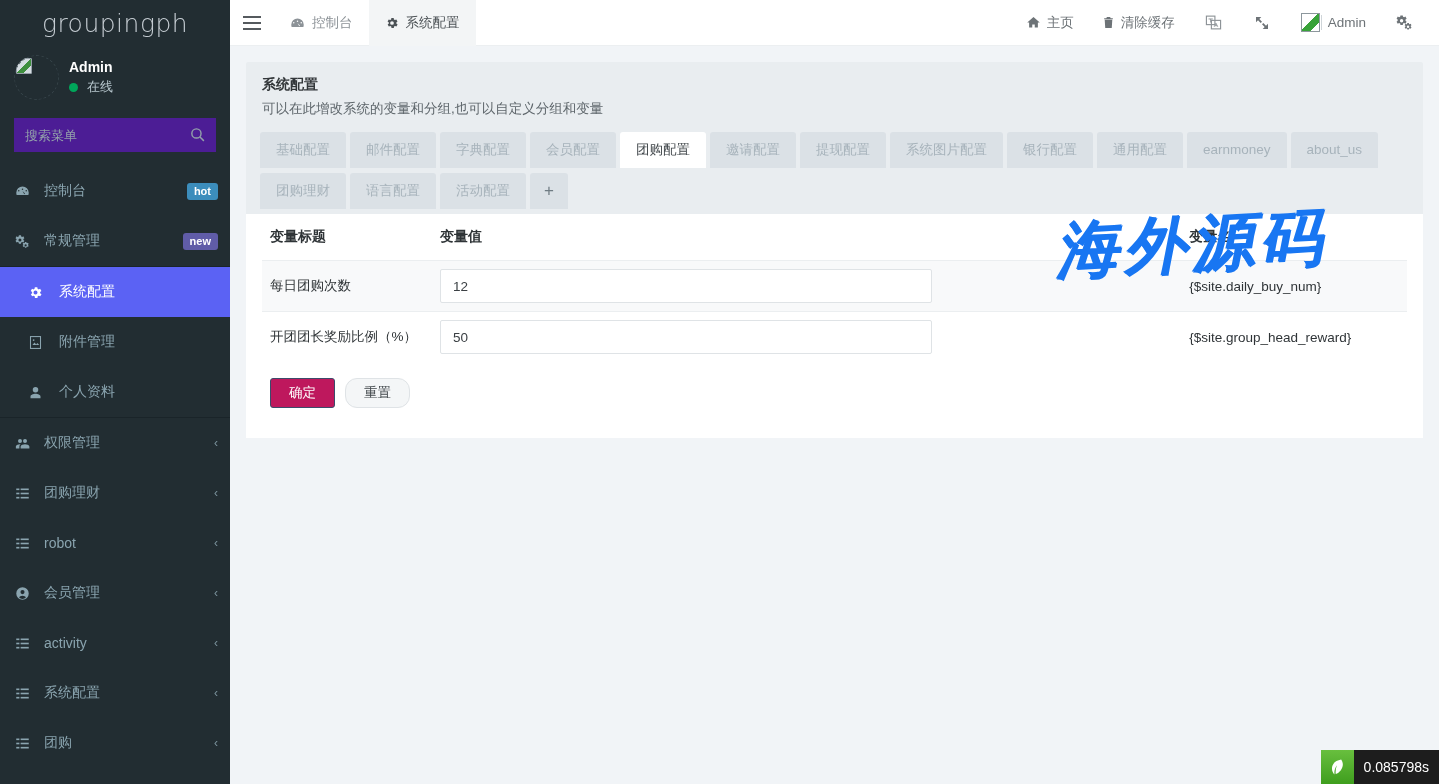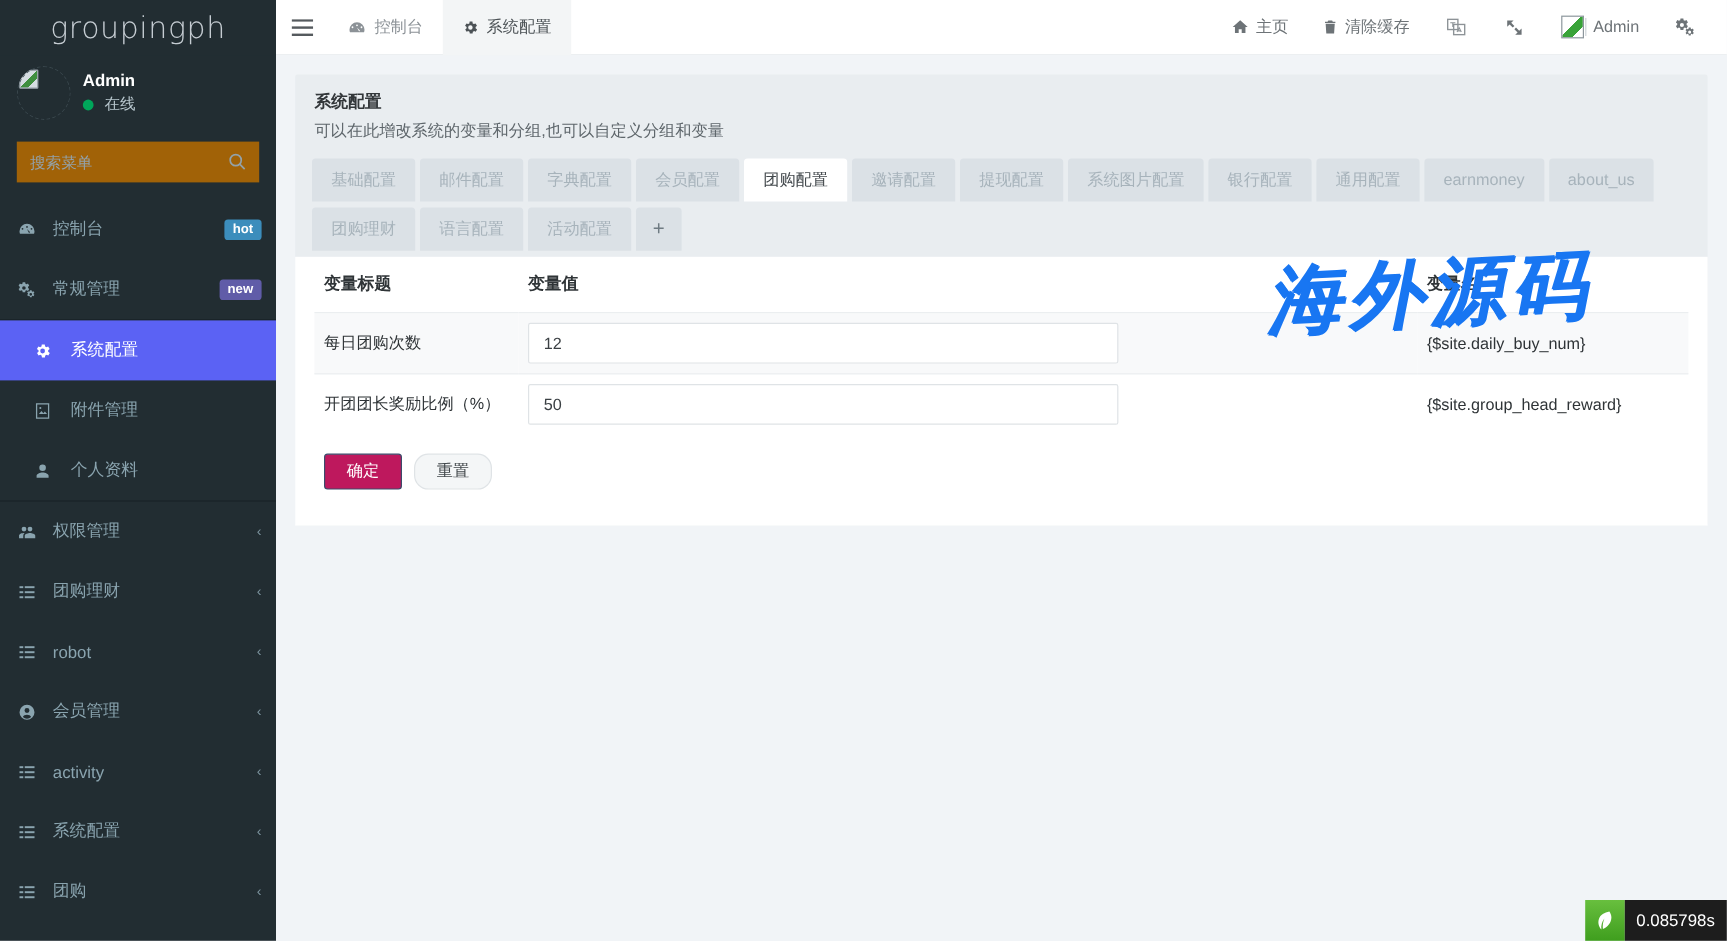--- a/index.html
+++ b/index.html
@@ -75,21 +75,21 @@
     display: flex; align-items: center; gap: 9px;
   }
   .dot-online {
     width: 9px; height: 9px; border-radius: 50%;
     background: #00a65a; display: inline-block;
   }
 
   #sidebar-search {
     margin: 6px 14px 14px 14px;
     height: 34px;
-    background: #a16207;
+    background: #4c1d95;
     display: flex; align-items: flex-end;
     position: relative;
   }
   #sidebar-search input {
     flex: 1;
     background: transparent;
     border: 0; outline: none;
     color: # advantages;
     color: #cfd8dd;
     font-size: 13px;

